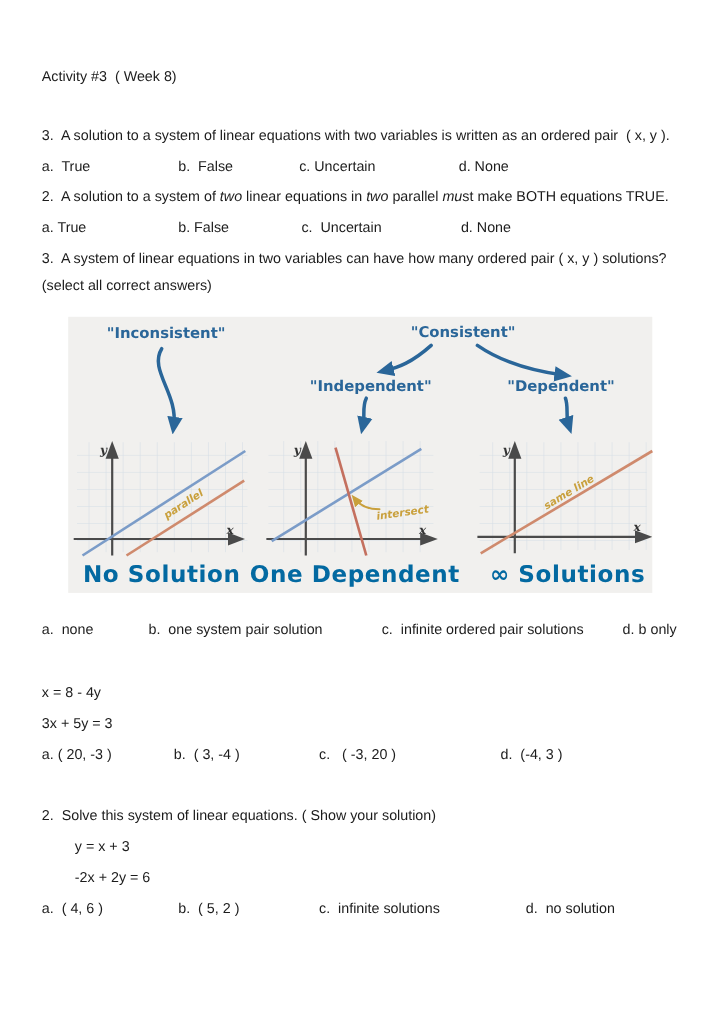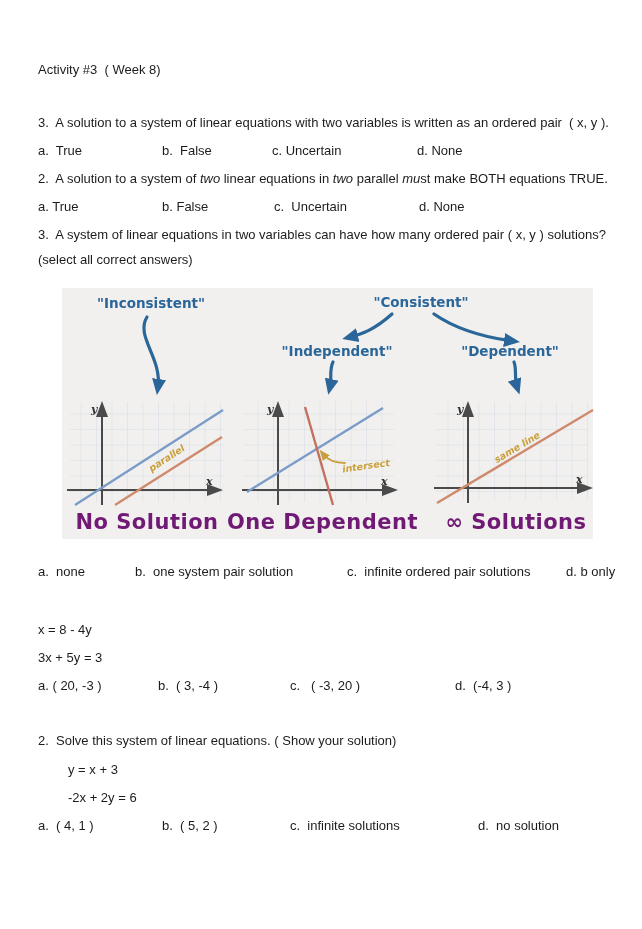--- a/index.html
+++ b/index.html
@@ -5,21 +5,21 @@
   html,body{margin:0;padding:0;background:#ffffff;}
   .page{position:relative;width:642px;height:912px;background:#ffffff;overflow:hidden;
         font-family:"Liberation Sans",sans-serif;color:#1c1c1c;}
   .t{position:absolute;font-size:13px;white-space:pre;line-height:16px;}
   .it{font-style:italic;}
   
   .diagram{position:absolute;left:62px;top:288px;width:531px;height:251px;background:#f1f0ee;}
   .hand{position:absolute;font-family:"DejaVu Sans",sans-serif;font-weight:bold;
         font-size:13.5px;color:#2a6699;text-align:center;white-space:pre;}
   .sol{position:absolute;font-family:"DejaVu Sans",sans-serif;font-weight:bold;
-       font-size:21px;color:#701a75;text-align:center;white-space:pre;letter-spacing:0.5px;}
+       font-size:21px;color:#0369a1;text-align:center;white-space:pre;letter-spacing:0.5px;}
   .overlay{position:absolute;left:0;top:0;}
   .graph{position:absolute;}
   .axis{stroke:#4a4a4a;stroke-width:2;}
   .axlbl{font-family:"DejaVu Serif",serif;font-style:italic;font-weight:bold;font-size:11px;fill:#333333;}
   .note{font-family:"DejaVu Sans",sans-serif;font-style:italic;font-weight:bold;font-size:9.5px;}
   .flow{fill:none;stroke:#2a6699;stroke-width:3.2;stroke-linecap:round;}
   .oarrow{fill:none;stroke-width:1.8;stroke-linecap:round;}
 </style>
 </head>
 <body>
@@ -118,18 +118,18 @@
   <div class="t" style="left:38px;top:622px">x = 8 - 4y</div>
   <div class="t" style="left:38px;top:650px">3x + 5y = 3</div>
   <div class="t" style="left:38px;top:678px">a. ( 20, -3 )</div>
   <div class="t" style="left:158px;top:678px">b.  ( 3, -4 )</div>
   <div class="t" style="left:290px;top:678px">c.   ( -3, 20 )</div>
   <div class="t" style="left:455px;top:678px">d.  (-4, 3 )</div>
 
   <div class="t" style="left:38px;top:733px">2.  Solve this system of linear equations. ( Show your solution)</div>
   <div class="t" style="left:68px;top:762px">y = x + 3</div>
   <div class="t" style="left:68px;top:790px">-2x + 2y = 6</div>
-  <div class="t" style="left:38px;top:818px">a.  ( 4, 1 )</div>
+  <div class="t" style="left:38px;top:818px">a.  ( 4, 6 )</div>
   <div class="t" style="left:162px;top:818px">b.  ( 5, 2 )</div>
   <div class="t" style="left:290px;top:818px">c.  infinite solutions</div>
   <div class="t" style="left:478px;top:818px">d.  no solution</div>
 
 </div>
 
 </body></html>

